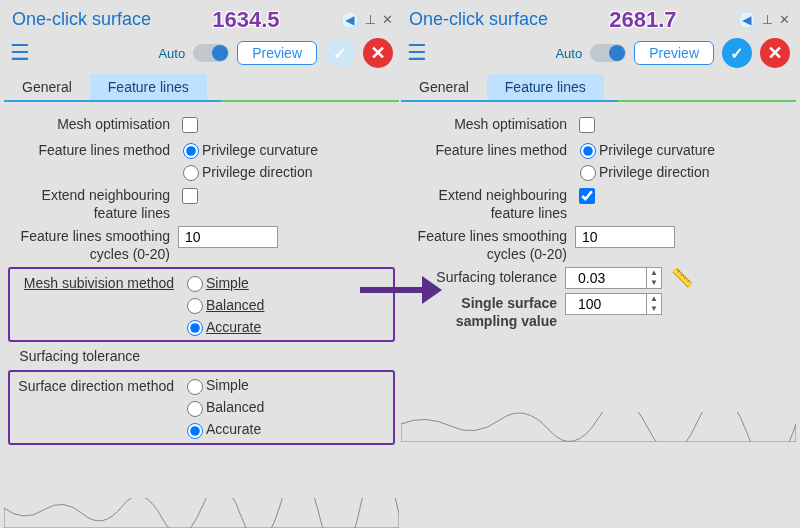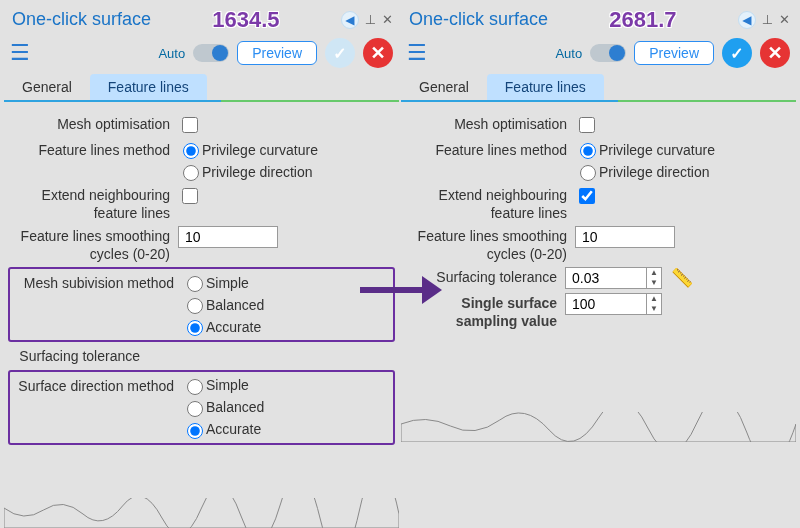--- a/index.html
+++ b/index.html
@@ -106,21 +106,21 @@
   .lbl.disabled { color:#404040;font-weight:bold; }
   .ctrl { flex:1; display:flex; align-items:center; flex-wrap:wrap; gap:3px; }
   .checkbox, .radio { width:16px; height:16px; }
   .text-input {
     width:100px; height:22px; border:1px solid #999; background:#fff;
     padding:0 6px; font-size:14px;
   }
   .spinner {
     display:inline-flex; border:1px solid #999; background:#fff; height:22px;
   }
-  .spinner input { border:0; width:80px; padding:0 6px; font-size:14px; outline:none; }
+  .spinner input { border:0; width:80px; padding:0 12px; font-size:14px; outline:none; }
   .spin-btns { display:flex; flex-direction:column; border-left:1px solid #999; }
   .spin-btns span { font-size:8px; line-height:10px; padding:0 3px; color:#555; cursor:pointer; }
   .ruler-icon { font-size:18px; color:#2a7bd1; margin-left:6px; }
   .radio-line { display:flex; align-items:center; width:100%; }
 
   .highlight-box {
     border:2px solid #6b2fa1; border-radius:3px; padding:2px 2px; margin:2px 0;
   }
 
   
@@ -206,21 +206,21 @@
           </div>
       </div>
       <div class="row">
         <div class="lbl">Feature lines smoothing cycles (0-20)</div>
         <div class="ctrl">
             <input class="text-input" value="10" style="">
           </div>
       </div>
 
       <div class="highlight-box">
-        <div class="row" style="margin:2px 0;">
+        <div class="row" style="margin:2px 0;text-decoration:underline;">
           <div class="lbl">Mesh subivision method</div>
           <div class="ctrl">
             <div class="radio-line">
                 <input type="radio" class="radio" style="">
                 <span>Simple</span>
               </div>
             <div class="radio-line">
                 <input type="radio" class="radio" style="">
                 <span>Balanced</span>
               </div>

